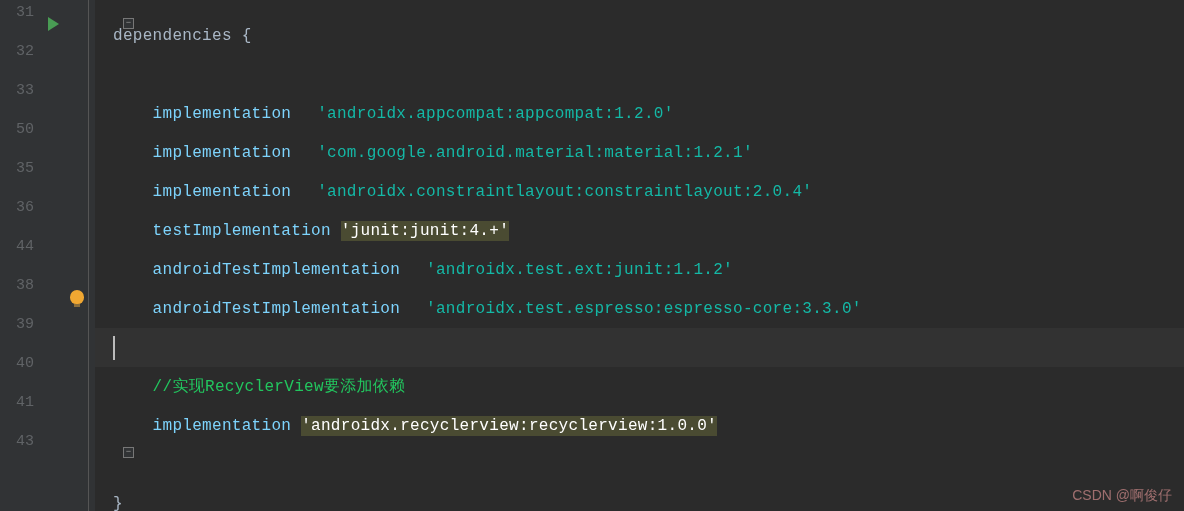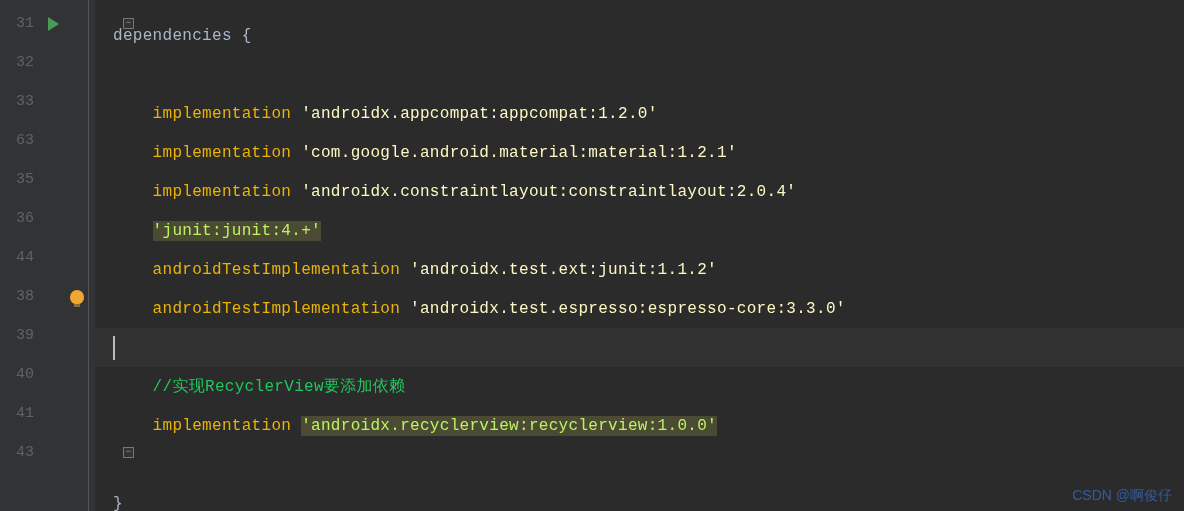--- a/index.html
+++ b/index.html
@@ -20,21 +20,20 @@
     .gutter {
       background: #313335;
       width: 95px;
       padding-top: 4px;
       flex-shrink: 0;
       position: relative;
     }
     .line-row {
       height: 39px;
       display: flex;
-      align-items: center;
       position: relative;
     }
     .line-number {
       color: #606366;
       width: 40px;
       text-align: right;
       font-size: 15px;
       padding-right: 6px;
     }
     .gutter-icons {
@@ -102,38 +101,38 @@
       display: flex;
       align-items: center;
       padding-left: 18px;
       white-space: pre;
       letter-spacing: 0.3px;
     }
     .code-line.current {
       background: #323232;
     }
     .keyword-dep { color: #a9b7c6; }
-    .method { color: #eab308; }
-    .string { color: #fef9c3; }
-    .string-hl { color: #bef264; background: #4a4b32; padding: 1px 0; }
+    .method { color: #7dd3fc; }
+    .string { color: #14b8a6; margin-left: 16px; }
+    .string-hl { color: #ffffff; background: #4a4b32; padding: 1px 0; }
     .comment { color: #22c55e; }
     .brace { color: #a9b7c6; }
     .caret {
       width: 2px;
       height: 24px;
       background: #bbbbbb;
       display: inline-block;
       vertical-align: middle;
     }
     .indent { display: inline-block; }
     .watermark {
       position: absolute;
       bottom: 6px;
       right: 12px;
-      color: #3b82f6;
+      color: #fca5a5;
       font-size: 14px;
       opacity: 0.55;
       font-family: sans-serif;
     }
   </style>
 </head>
 <body>
 
 <div class="editor">
   <div class="gutter">
@@ -147,21 +146,21 @@
       </div>
       <div class="line-row">
         <div class="line-number">32</div>
         <div class="gutter-icons"></div>
       </div>
       <div class="line-row">
         <div class="line-number">33</div>
         <div class="gutter-icons"></div>
       </div>
       <div class="line-row">
-        <div class="line-number">63</div>
+        <div class="line-number">50</div>
         <div class="gutter-icons"></div>
       </div>
       <div class="line-row">
         <div class="line-number">35</div>
         <div class="gutter-icons"></div>
       </div>
       <div class="line-row">
         <div class="line-number">36</div>
         <div class="gutter-icons"></div>
       </div>
@@ -193,21 +192,21 @@
           <div class="fold-marker" style="top: 14px;">−</div>
         </div>
       </div>
     </div>
   <div class="code-area">
       <div class="code-line"><span class="keyword-dep">dependencies </span><span class="brace">{</span></div>
       <div class="code-line"></div>
       <div class="code-line"><span class="indent">    </span><span class="method">implementation </span><span class="string">'androidx.appcompat:appcompat:1.2.0'</span></div>
       <div class="code-line"><span class="indent">    </span><span class="method">implementation </span><span class="string">'com.google.android.material:material:1.2.1'</span></div>
       <div class="code-line"><span class="indent">    </span><span class="method">implementation </span><span class="string">'androidx.constraintlayout:constraintlayout:2.0.4'</span></div>
-      <div class="code-line"><span class="indent">    </span><span class="string-hl">'junit:junit:4.+'</span></div>
+      <div class="code-line"><span class="indent">    </span><span class="method">testImplementation </span><span class="string-hl">'junit:junit:4.+'</span></div>
       <div class="code-line"><span class="indent">    </span><span class="method">androidTestImplementation </span><span class="string">'androidx.test.ext:junit:1.1.2'</span></div>
       <div class="code-line"><span class="indent">    </span><span class="method">androidTestImplementation </span><span class="string">'androidx.test.espresso:espresso-core:3.3.0'</span></div>
       <div class="code-line current"><span class="caret"></span></div>
       <div class="code-line"><span class="indent">    </span><span class="comment">//实现RecyclerView要添加依赖</span></div>
       <div class="code-line"><span class="indent">    </span><span class="method">implementation </span><span class="string-hl">'androidx.recyclerview:recyclerview:1.0.0'</span></div>
       <div class="code-line"></div>
       <div class="code-line"><span class="brace">}</span></div>
     </div>
 </div>
 

